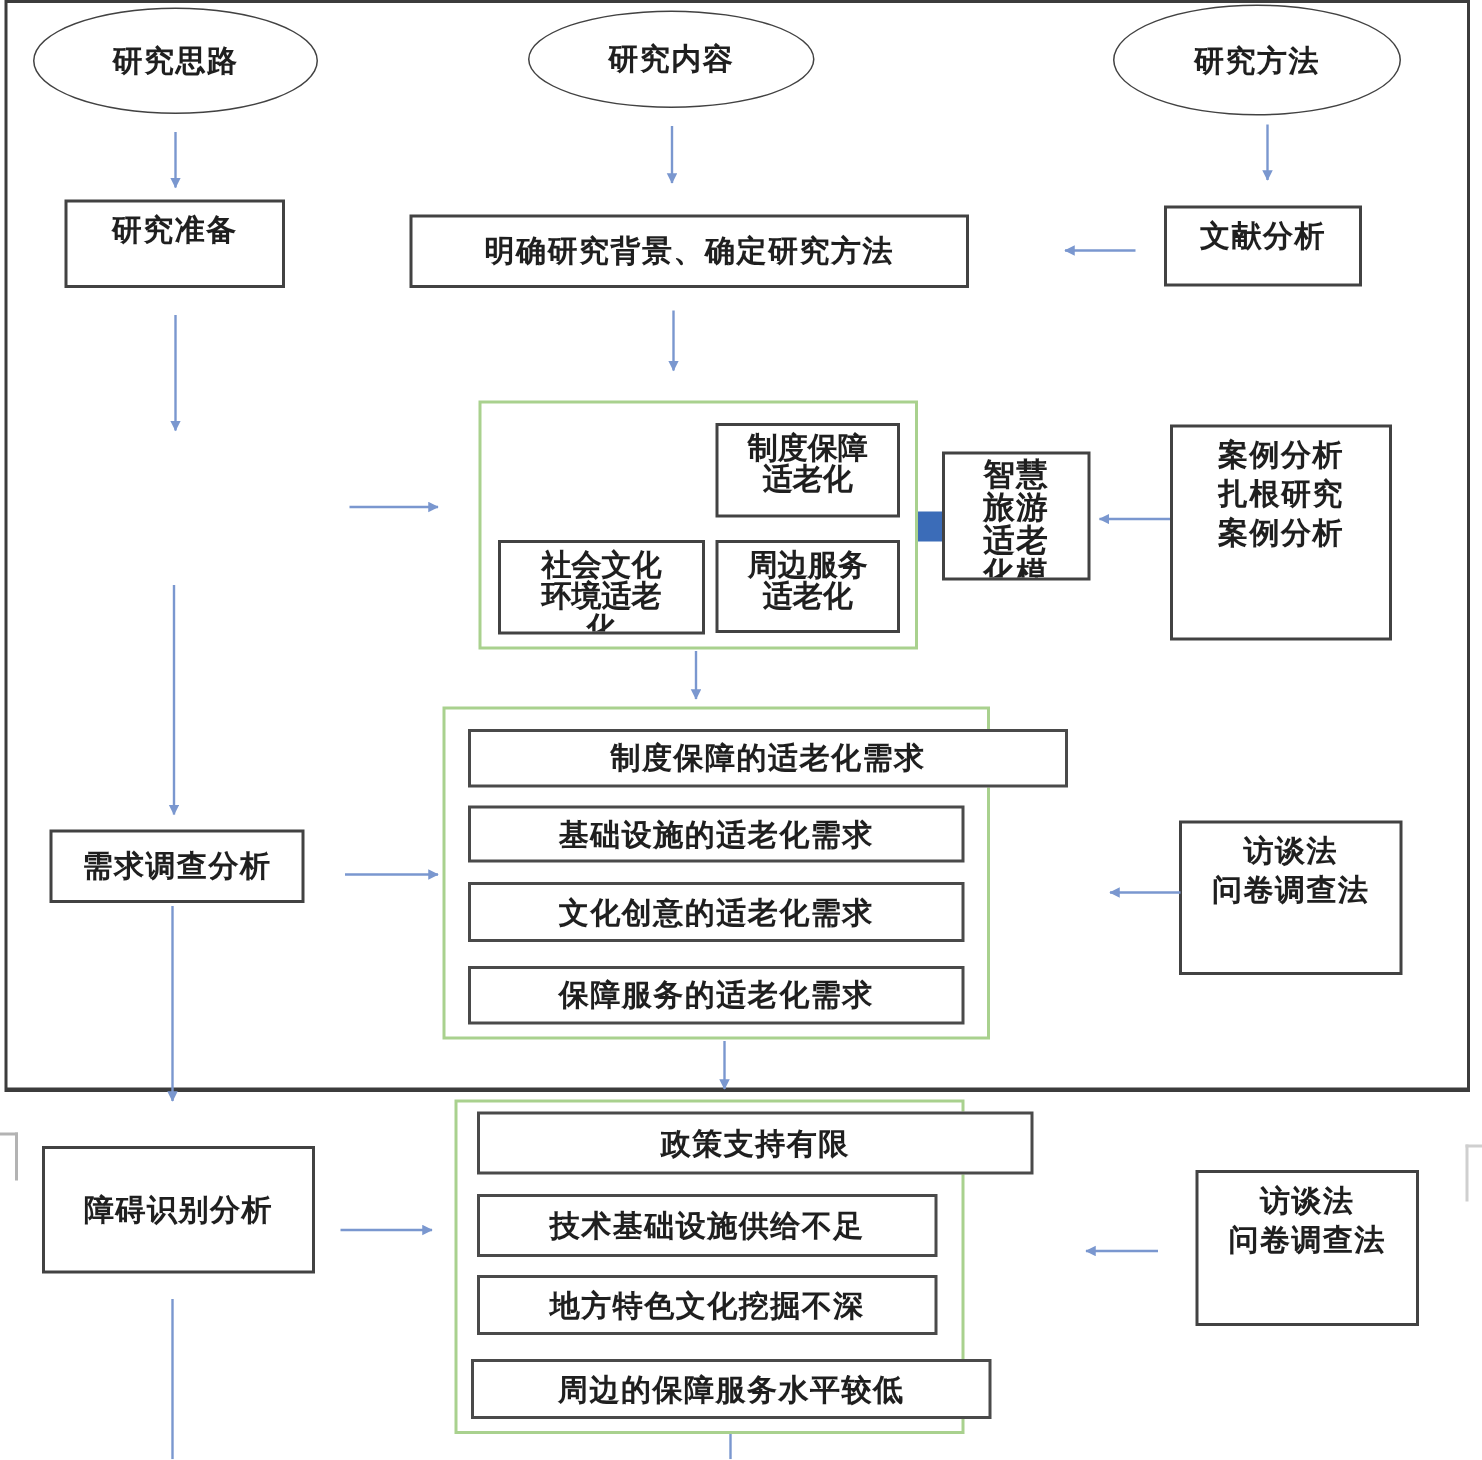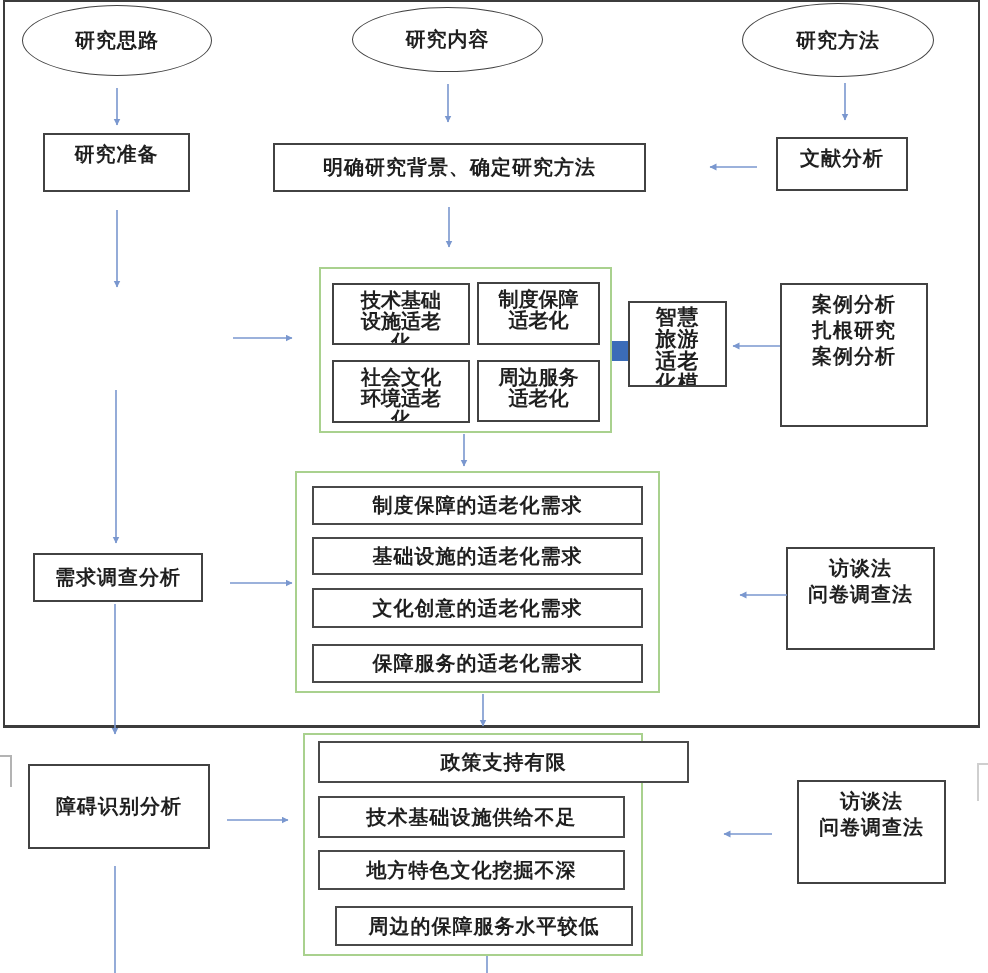--- a/index.html
+++ b/index.html
@@ -95,23 +95,20 @@
   </div>
   <div class="abs node" style="left:28px;top:764px;width:182px;height:85px;">
     <span>障碍识别分析</span>
   </div>
 
   <div class="abs node" style="left:273px;top:143px;width:373px;height:49px;">
     <span>明确研究背景、确定研究方法</span>
   </div>
 
   <div class="abs grp" style="left:319px;top:267px;width:293px;height:166px;"></div>
-  <div class="abs cell" style="left:332px;top:283px;width:138px;height:62px;">
-    <span class="inner">技术基础设施适老化</span>
-  </div>
   <div class="abs cell" style="left:477px;top:282px;width:123px;height:63px;">
     <span class="inner">制度保障适老化</span>
   </div>
   <div class="abs cell" style="left:332px;top:360px;width:138px;height:63px;">
     <span class="inner">社会文化环境适老化</span>
   </div>
   <div class="abs cell" style="left:477px;top:360px;width:123px;height:62px;">
     <span class="inner">周边服务适老化</span>
   </div>
 
@@ -139,21 +136,21 @@
     </span>
   </div>
   <div class="abs node top" style="left:797px;top:780px;width:149px;height:104px;">
     <span class="lines">
       <span>访谈法</span>
       <span>问卷调查法</span>
     </span>
   </div>
 
   <div class="abs grp" style="left:295px;top:471px;width:365px;height:222px;"></div>
-  <div class="abs row" style="left:312px;top:486px;width:331px;height:39px;">
+  <div class="abs row" style="left:312px;top:486px;width:400px;height:39px;">
     <span>制度保障的适老化需求</span>
   </div>
   <div class="abs row" style="left:312px;top:537px;width:331px;height:38px;">
     <span>基础设施的适老化需求</span>
   </div>
   <div class="abs row" style="left:312px;top:644px;width:331px;height:39px;">
     <span>保障服务的适老化需求</span>
   </div>
   <div class="abs row" style="left:312px;top:588px;width:331px;height:40px;">
     <span>文化创意的适老化需求</span>
@@ -162,21 +159,21 @@
   <div class="abs grp" style="left:303px;top:733px;width:340px;height:223px;"></div>
   <div class="abs row" style="left:318px;top:741px;width:371px;height:42px;">
     <span>政策支持有限</span>
   </div>
   <div class="abs row" style="left:318px;top:796px;width:307px;height:42px;">
     <span>技术基础设施供给不足</span>
   </div>
   <div class="abs row" style="left:318px;top:850px;width:307px;height:40px;">
     <span>地方特色文化挖掘不深</span>
   </div>
-  <div class="abs row" style="left:335px;top:906px;width:298px;height:40px;">
+  <div class="abs row" style="left:314px;top:906px;width:347px;height:40px;">
     <span>周边的保障服务水平较低</span>
   </div>
 
   <div class="abs corner-l" style="left:0;top:755px;width:12px;height:32px;"></div>
   <div class="abs corner-r" style="left:977px;top:763px;width:11px;height:38px;"></div>
 
   <svg class="wires" width="988" height="973" viewBox="0 0 988 973">
     <defs>
       <marker id="ah" markerUnits="userSpaceOnUse" markerWidth="9" markerHeight="9" refX="6.5" refY="3.5" orient="auto">
         <path d="M0,0 L7,3.5 L0,7 Z" fill="#7a97cf"></path>

